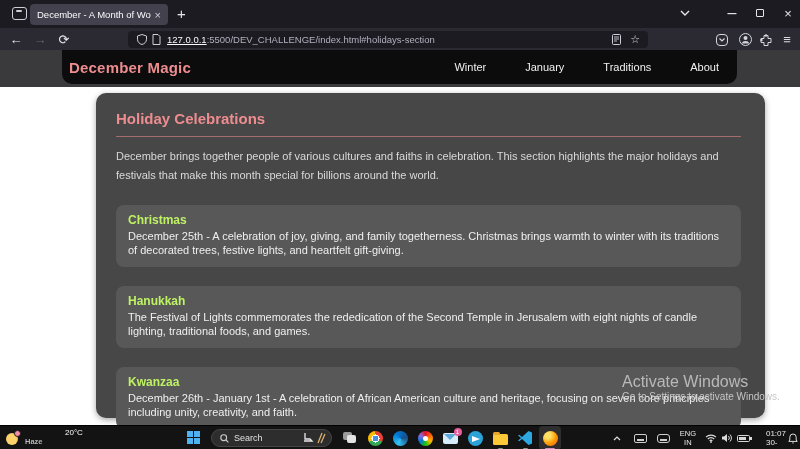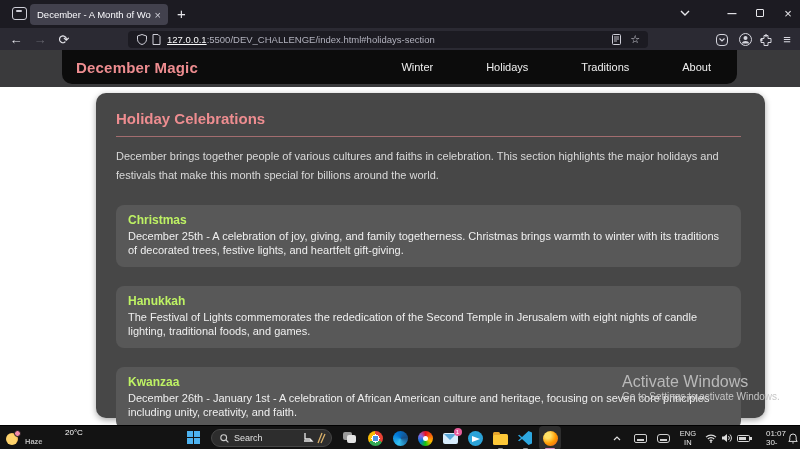--- a/index.html
+++ b/index.html
@@ -31,23 +31,23 @@
   .url-spacer { flex:1; }
   .star { color:#cfcfd8; font-size:11px; margin:0 8px 0 2px; }
   .tbicon { position:absolute; top:3px; width:18px; height:17px; display:flex; align-items:center; justify-content:center; color:#d6d6de; }
   .burger { font-size:13px; }
 
   
   .page { position:absolute; top:50px; left:0; width:800px; height:375px; background:#ffffff; }
   .pagestrip { position:absolute; top:0; left:0; width:800px; height:37px; background:#3a3a3c; }
   .siteheader { position:absolute; top:0; left:62px; width:675px; height:34px; background:#0c0c0c;
                 border-radius:0 0 10px 10px; display:flex; align-items:center; justify-content:space-between;
-                padding:0 18px 0 14px; }
+                padding:0 18px 0 7px; }
   .logo { font-size:15px; font-weight:bold; color:#ee8d90; letter-spacing:.2px; }
-  .sitenav { display:flex; gap:53px; margin-right:8px; }
+  .sitenav { display:flex; gap:39px; margin-right:0; }
   .sitenav a { color:#f0f0f0; font-size:11px; text-decoration:none; }
 
   .maincard { position:absolute; top:43px; left:68px; width:669px; height:325px; background:#474747;
               border-radius:10px; box-shadow:0 2px 6px rgba(0,0,0,.35); padding:17px 24px 0 20px;margin-left:28px; }
   .section-title { font-size:15px; font-weight:bold; color:#ee8d90; padding-bottom:9px;
                    border-bottom:1px solid rgba(238,141,144,.55); }
   .intro { margin-top:10px; font-size:11px; line-height:1.75; color:#d9d9d9; width:625px; }
   .hcard { margin-top:19px; width:625px; background:#585858; border-radius:8px; padding:8px 12px 9px; }
   .hcard h3 { margin:0 0 2px; font-size:12px; color:#bef264; }
   .hcard p { margin:0; font-size:11px; line-height:1.32; color:#efefef; }
@@ -185,21 +185,21 @@
     <div class="tbicon burger" style="left:778px">≡</div>
   </div>
 
   <div class="page">
     <div class="pagestrip"></div>
 
     <div class="siteheader">
       <span class="logo">December Magic</span>
       <nav class="sitenav">
         <a href="#">Winter</a>
-        <a href="#">Holidays</a>
+        <a href="#">January</a>
         <a href="#">Traditions</a>
         <a href="#">About</a>
       </nav>
     </div>
 
     <div class="maincard">
       <div class="section-title">Holiday Celebrations</div>
       <div class="intro">December brings together people of various cultures and faiths in celebration. This section highlights the major holidays and festivals that make this month special for billions around the world.</div>
 
       <div class="hcard">

